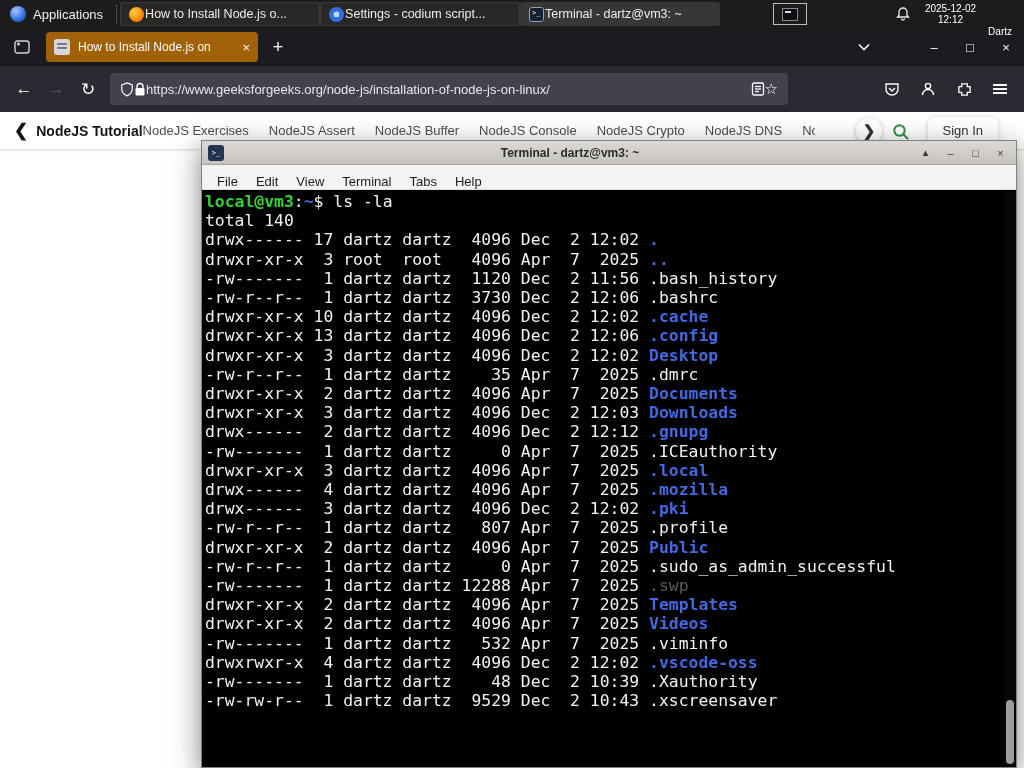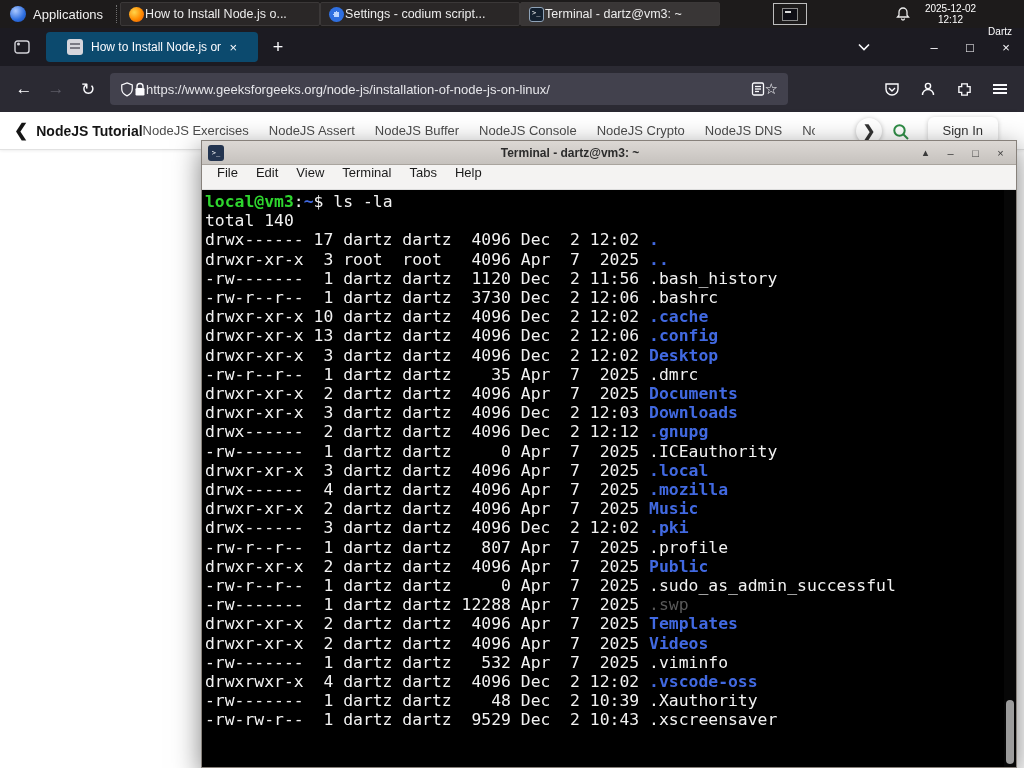--- a/index.html
+++ b/index.html
@@ -30,22 +30,22 @@
   .tray-mini-term { width:16px; height:13px; background:#0e0e15; border:1px solid #8a8a8a; position:relative; }
   .tray-mini-term::after { content:""; position:absolute; left:2px; top:2px; width:6px; height:2px; background:#dadada; }
   .bell-wrap { width:24px; display:flex; justify-content:center; margin-right:10px; }
   .clock { text-align:center; font-size:10px; line-height:11px; margin-right:12px; color:#ffffff; }
   .user-label { font-size:10px; margin-right:12px; color:#ffffff;margin-top:35px; }
 
   
   .browser { position:absolute; top:28px; left:0; right:0; bottom:0; display:flex; flex-direction:column; background:#fff; }
   .tabbar { height:38px; background:#1c1b22; display:flex; align-items:center; position:relative; flex:0 0 38px; }
   .ffview-btn { width:28px; height:28px; margin-left:8px; display:flex; align-items:center; justify-content:center; }
-  .tab { margin-left:10px; width:212px; height:30px; background:#0c4a6e; border-radius:4px; display:flex;
-         align-items:center; gap:8px; padding:0 21px; color:#fbfbfe; }
+  .tab { margin-left:10px; width:212px; height:30px; background:#a16207; border-radius:4px; display:flex;
+         align-items:center; gap:8px; padding:0 8px; color:#fbfbfe; }
   .favicon { flex:0 0 16px; width:16px; height:16px; border-radius:3px; background:#d6d6dc; position:relative; }
   .favicon::after { content:""; position:absolute; left:3px; top:4px; width:10px; height:2px; background:#7a7a84;
                     box-shadow:0 4px 0 #7a7a84; }
   .tab-title { flex:1; font-size:12px; white-space:nowrap; overflow:hidden; }
   .tab-close { font-size:13px; line-height:1; }
   .newtab-btn { margin-left:6px; width:28px; height:28px; display:flex; align-items:center; justify-content:center;
                 color:#fbfbfe; font-size:18px; }
   .tab-chevron-btn { position:absolute; right:148px; top:7px; width:24px; height:24px; display:flex;
                      align-items:center; justify-content:center; }
   .win-ctrls { position:absolute; right:0; top:0; height:100%; display:flex; }
@@ -88,21 +88,21 @@
   
   .term-window { position:absolute; left:201px; top:140px; width:816px; height:628px; z-index:40;
                  border:1px solid #87817b; box-shadow:0 8px 26px rgba(0,0,0,.5);
                  display:flex; flex-direction:column; background:#000; }
   .term-titlebar { height:24px; background:linear-gradient(#dcd8d4, #c6c2be); border-bottom:1px solid #a9a49e;
                    display:flex; align-items:center; gap:6px; padding:0 6px; flex:0 0 24px; }
   .term-app-icon { width:16px; height:16px; border-radius:3px; background:#23344f; color:#fff; font-size:7px;
                    display:flex; align-items:center; justify-content:center; font-family:"DejaVu Sans Mono", monospace; }
   .term-title { flex:1; text-align:center; font-size:12px; font-weight:bold; color:#2c2c2c; white-space:nowrap; overflow:hidden; }
   .term-btn { width:19px; height:19px; display:flex; align-items:center; justify-content:center; color:#3a3a3a; font-size:11px; }
-  .term-menubar { height:25px; background:#f4f3f2; border-bottom:1px solid #dddddd; display:flex; align-items:flex-start;
+  .term-menubar { height:25px; background:#f4f3f2; border-bottom:1px solid #dddddd; display:flex; align-items:flex-end;
                   padding-left:6px; flex:0 0 25px; }
   .menu-item { padding:0 9px; font-size:13px; color:#1b1b1b; }
   .term-screen { flex:1; position:relative; background:#000; overflow:hidden; padding:2px 14px 0 3px; }
   #terminal-lines { font-family:"DejaVu Sans Mono", "Liberation Mono", monospace; font-size:16.4px; line-height:19.2px; }
   .term-line { white-space:pre; }
   .c-fg    { color:var(--term-fg); }
   .c-green { color:var(--term-green); font-weight:bold; }
   .c-blue  { color:var(--term-blue);  font-weight:bold; }
   .c-dim   { color:var(--term-dim); }
   .term-scrollbar { position:absolute; right:0; top:0; bottom:0; width:12px; background:#070707; }
@@ -282,21 +282,20 @@
         <div class="term-line"><span class="c-fg">drwxr-xr-x 10 dartz dartz  4096 Dec  2 12:02 </span><span class="c-blue">.cache</span></div>
         <div class="term-line"><span class="c-fg">drwxr-xr-x 13 dartz dartz  4096 Dec  2 12:06 </span><span class="c-blue">.config</span></div>
         <div class="term-line"><span class="c-fg">drwxr-xr-x  3 dartz dartz  4096 Dec  2 12:02 </span><span class="c-blue">Desktop</span></div>
         <div class="term-line"><span class="c-fg">-rw-r--r--  1 dartz dartz    35 Apr  7  2025 </span><span class="c-fg">.dmrc</span></div>
         <div class="term-line"><span class="c-fg">drwxr-xr-x  2 dartz dartz  4096 Apr  7  2025 </span><span class="c-blue">Documents</span></div>
         <div class="term-line"><span class="c-fg">drwxr-xr-x  3 dartz dartz  4096 Dec  2 12:03 </span><span class="c-blue">Downloads</span></div>
         <div class="term-line"><span class="c-fg">drwx------  2 dartz dartz  4096 Dec  2 12:12 </span><span class="c-blue">.gnupg</span></div>
         <div class="term-line"><span class="c-fg">-rw-------  1 dartz dartz     0 Apr  7  2025 </span><span class="c-fg">.ICEauthority</span></div>
         <div class="term-line"><span class="c-fg">drwxr-xr-x  3 dartz dartz  4096 Apr  7  2025 </span><span class="c-blue">.local</span></div>
         <div class="term-line"><span class="c-fg">drwx------  4 dartz dartz  4096 Apr  7  2025 </span><span class="c-blue">.mozilla</span></div>
-        <div class="term-line"><span class="c-fg">drwxr-xr-x  2 dartz dartz  4096 Apr  7  2025 </span><span class="c-blue">Music</span></div>
         <div class="term-line"><span class="c-fg">drwx------  3 dartz dartz  4096 Dec  2 12:02 </span><span class="c-blue">.pki</span></div>
         <div class="term-line"><span class="c-fg">-rw-r--r--  1 dartz dartz   807 Apr  7  2025 </span><span class="c-fg">.profile</span></div>
         <div class="term-line"><span class="c-fg">drwxr-xr-x  2 dartz dartz  4096 Apr  7  2025 </span><span class="c-blue">Public</span></div>
         <div class="term-line"><span class="c-fg">-rw-r--r--  1 dartz dartz     0 Apr  7  2025 </span><span class="c-fg">.sudo_as_admin_successful</span></div>
         <div class="term-line"><span class="c-fg">-rw-------  1 dartz dartz 12288 Apr  7  2025 </span><span class="c-dim">.swp</span></div>
         <div class="term-line"><span class="c-fg">drwxr-xr-x  2 dartz dartz  4096 Apr  7  2025 </span><span class="c-blue">Templates</span></div>
         <div class="term-line"><span class="c-fg">drwxr-xr-x  2 dartz dartz  4096 Apr  7  2025 </span><span class="c-blue">Videos</span></div>
         <div class="term-line"><span class="c-fg">-rw-------  1 dartz dartz   532 Apr  7  2025 </span><span class="c-fg">.viminfo</span></div>
         <div class="term-line"><span class="c-fg">drwxrwxr-x  4 dartz dartz  4096 Dec  2 12:02 </span><span class="c-blue">.vscode-oss</span></div>
         <div class="term-line"><span class="c-fg">-rw-------  1 dartz dartz    48 Dec  2 10:39 </span><span class="c-fg">.Xauthority</span></div>

